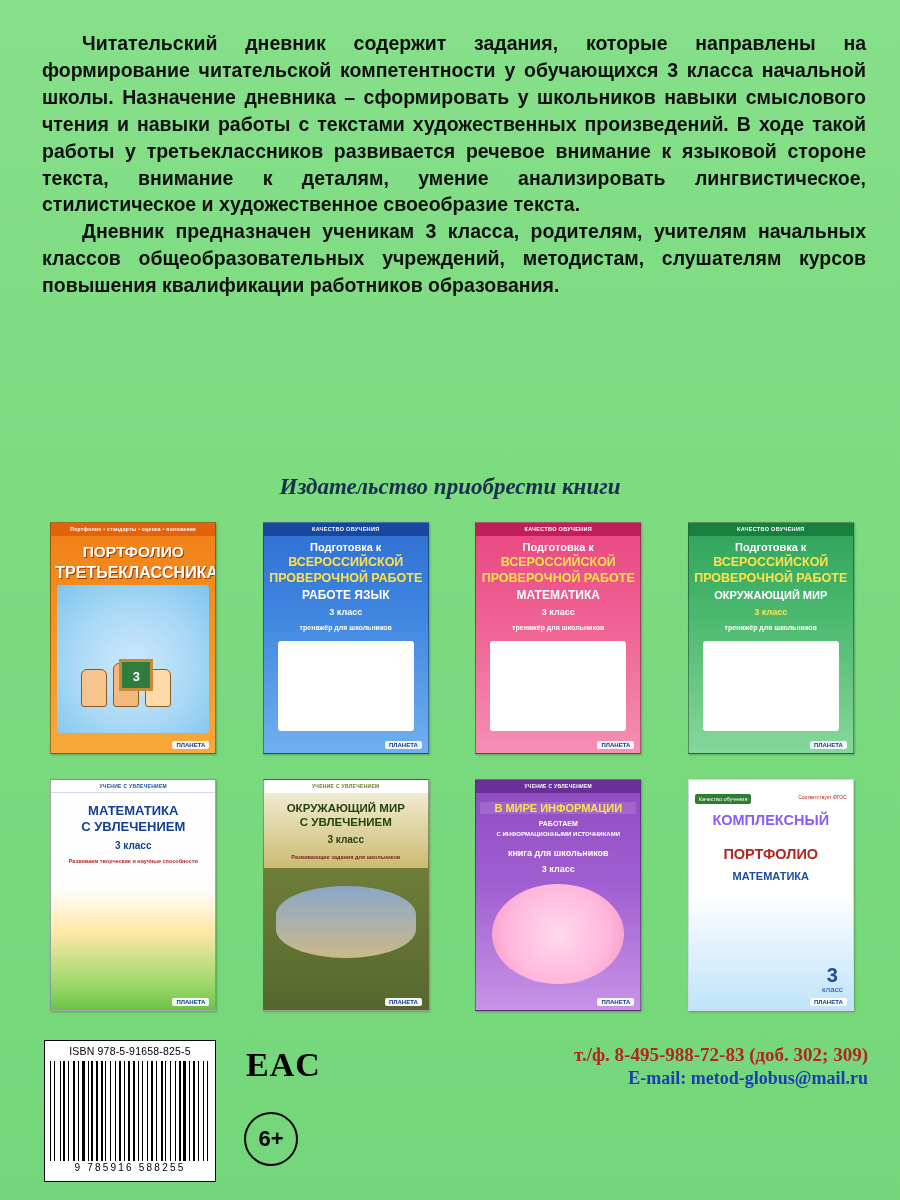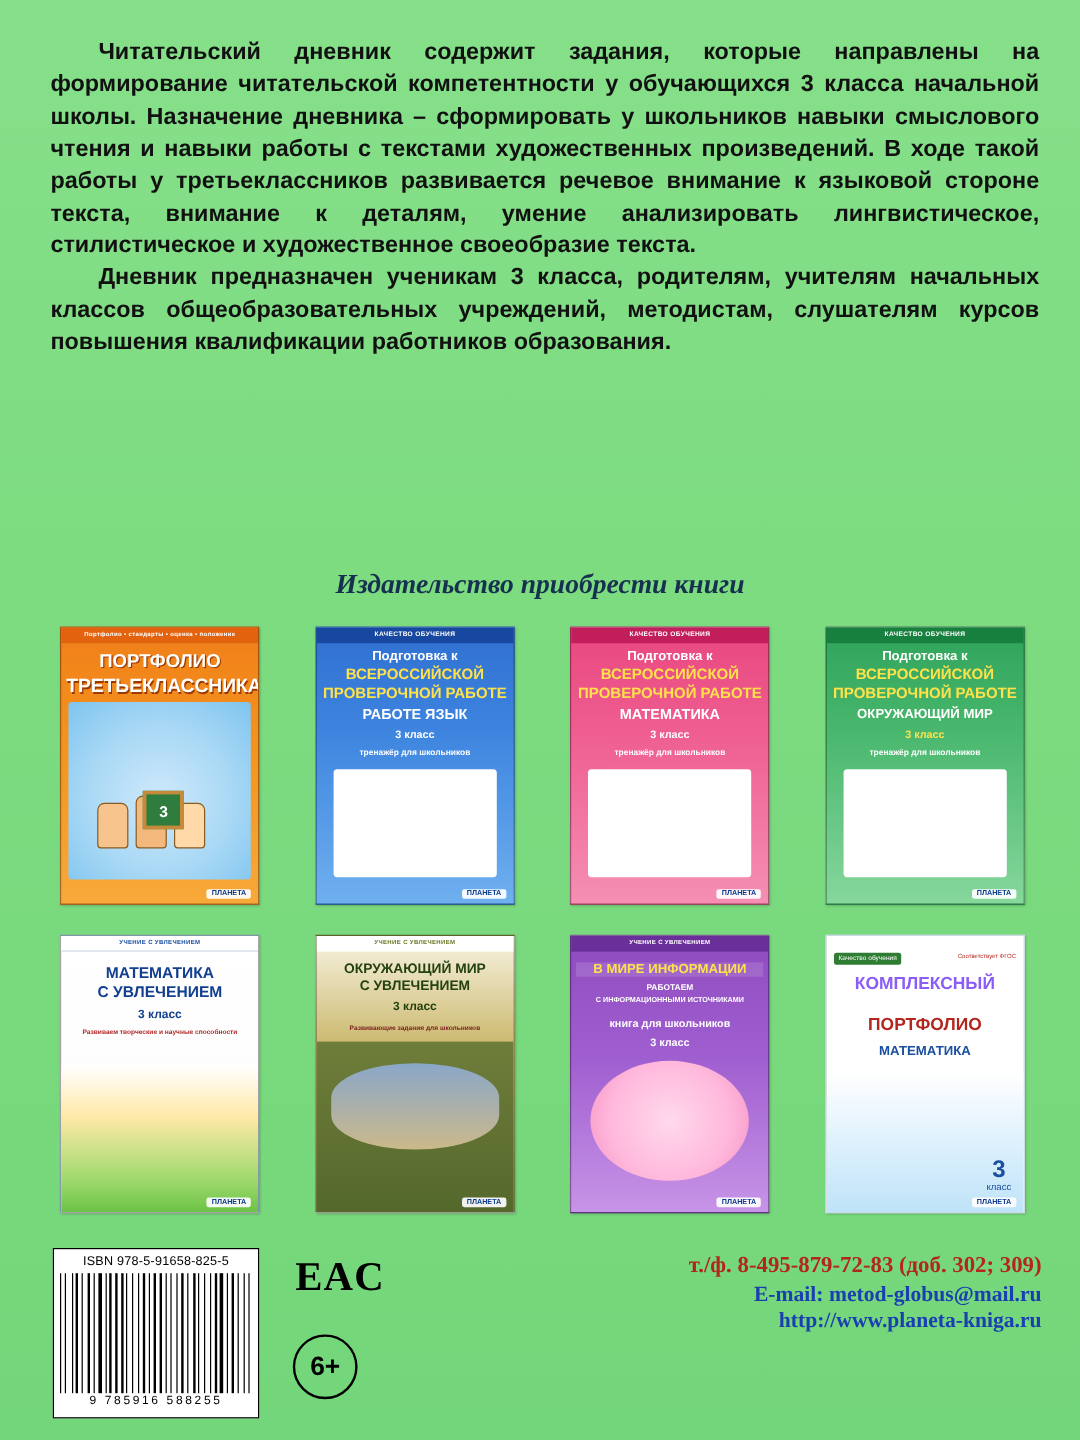--- a/index.html
+++ b/index.html
@@ -408,18 +408,17 @@
         <i style="width: 1px; background: transparent;"></i>
       </div>
     <div class="isbn-digits">9 785916 588255</div>
   </div>
 
   <div class="eac">ЕAC</div>
 
   <div class="age-mark">6+</div>
 
   <div class="publisher">
-    <div class="l2">т./ф. 8-495-879-72-83 (доб. 302; 309)</div>
+    <div class="l2">т./ф. 8-495-988-72-83 (доб. 302; 309)</div>
     <div class="l3">E-mail: metod-globus@mail.ru</div>
-    <div class="l4">http://www.planeta-kniga.ru</div>
   </div>
 
 </div>
 
 </body></html>

